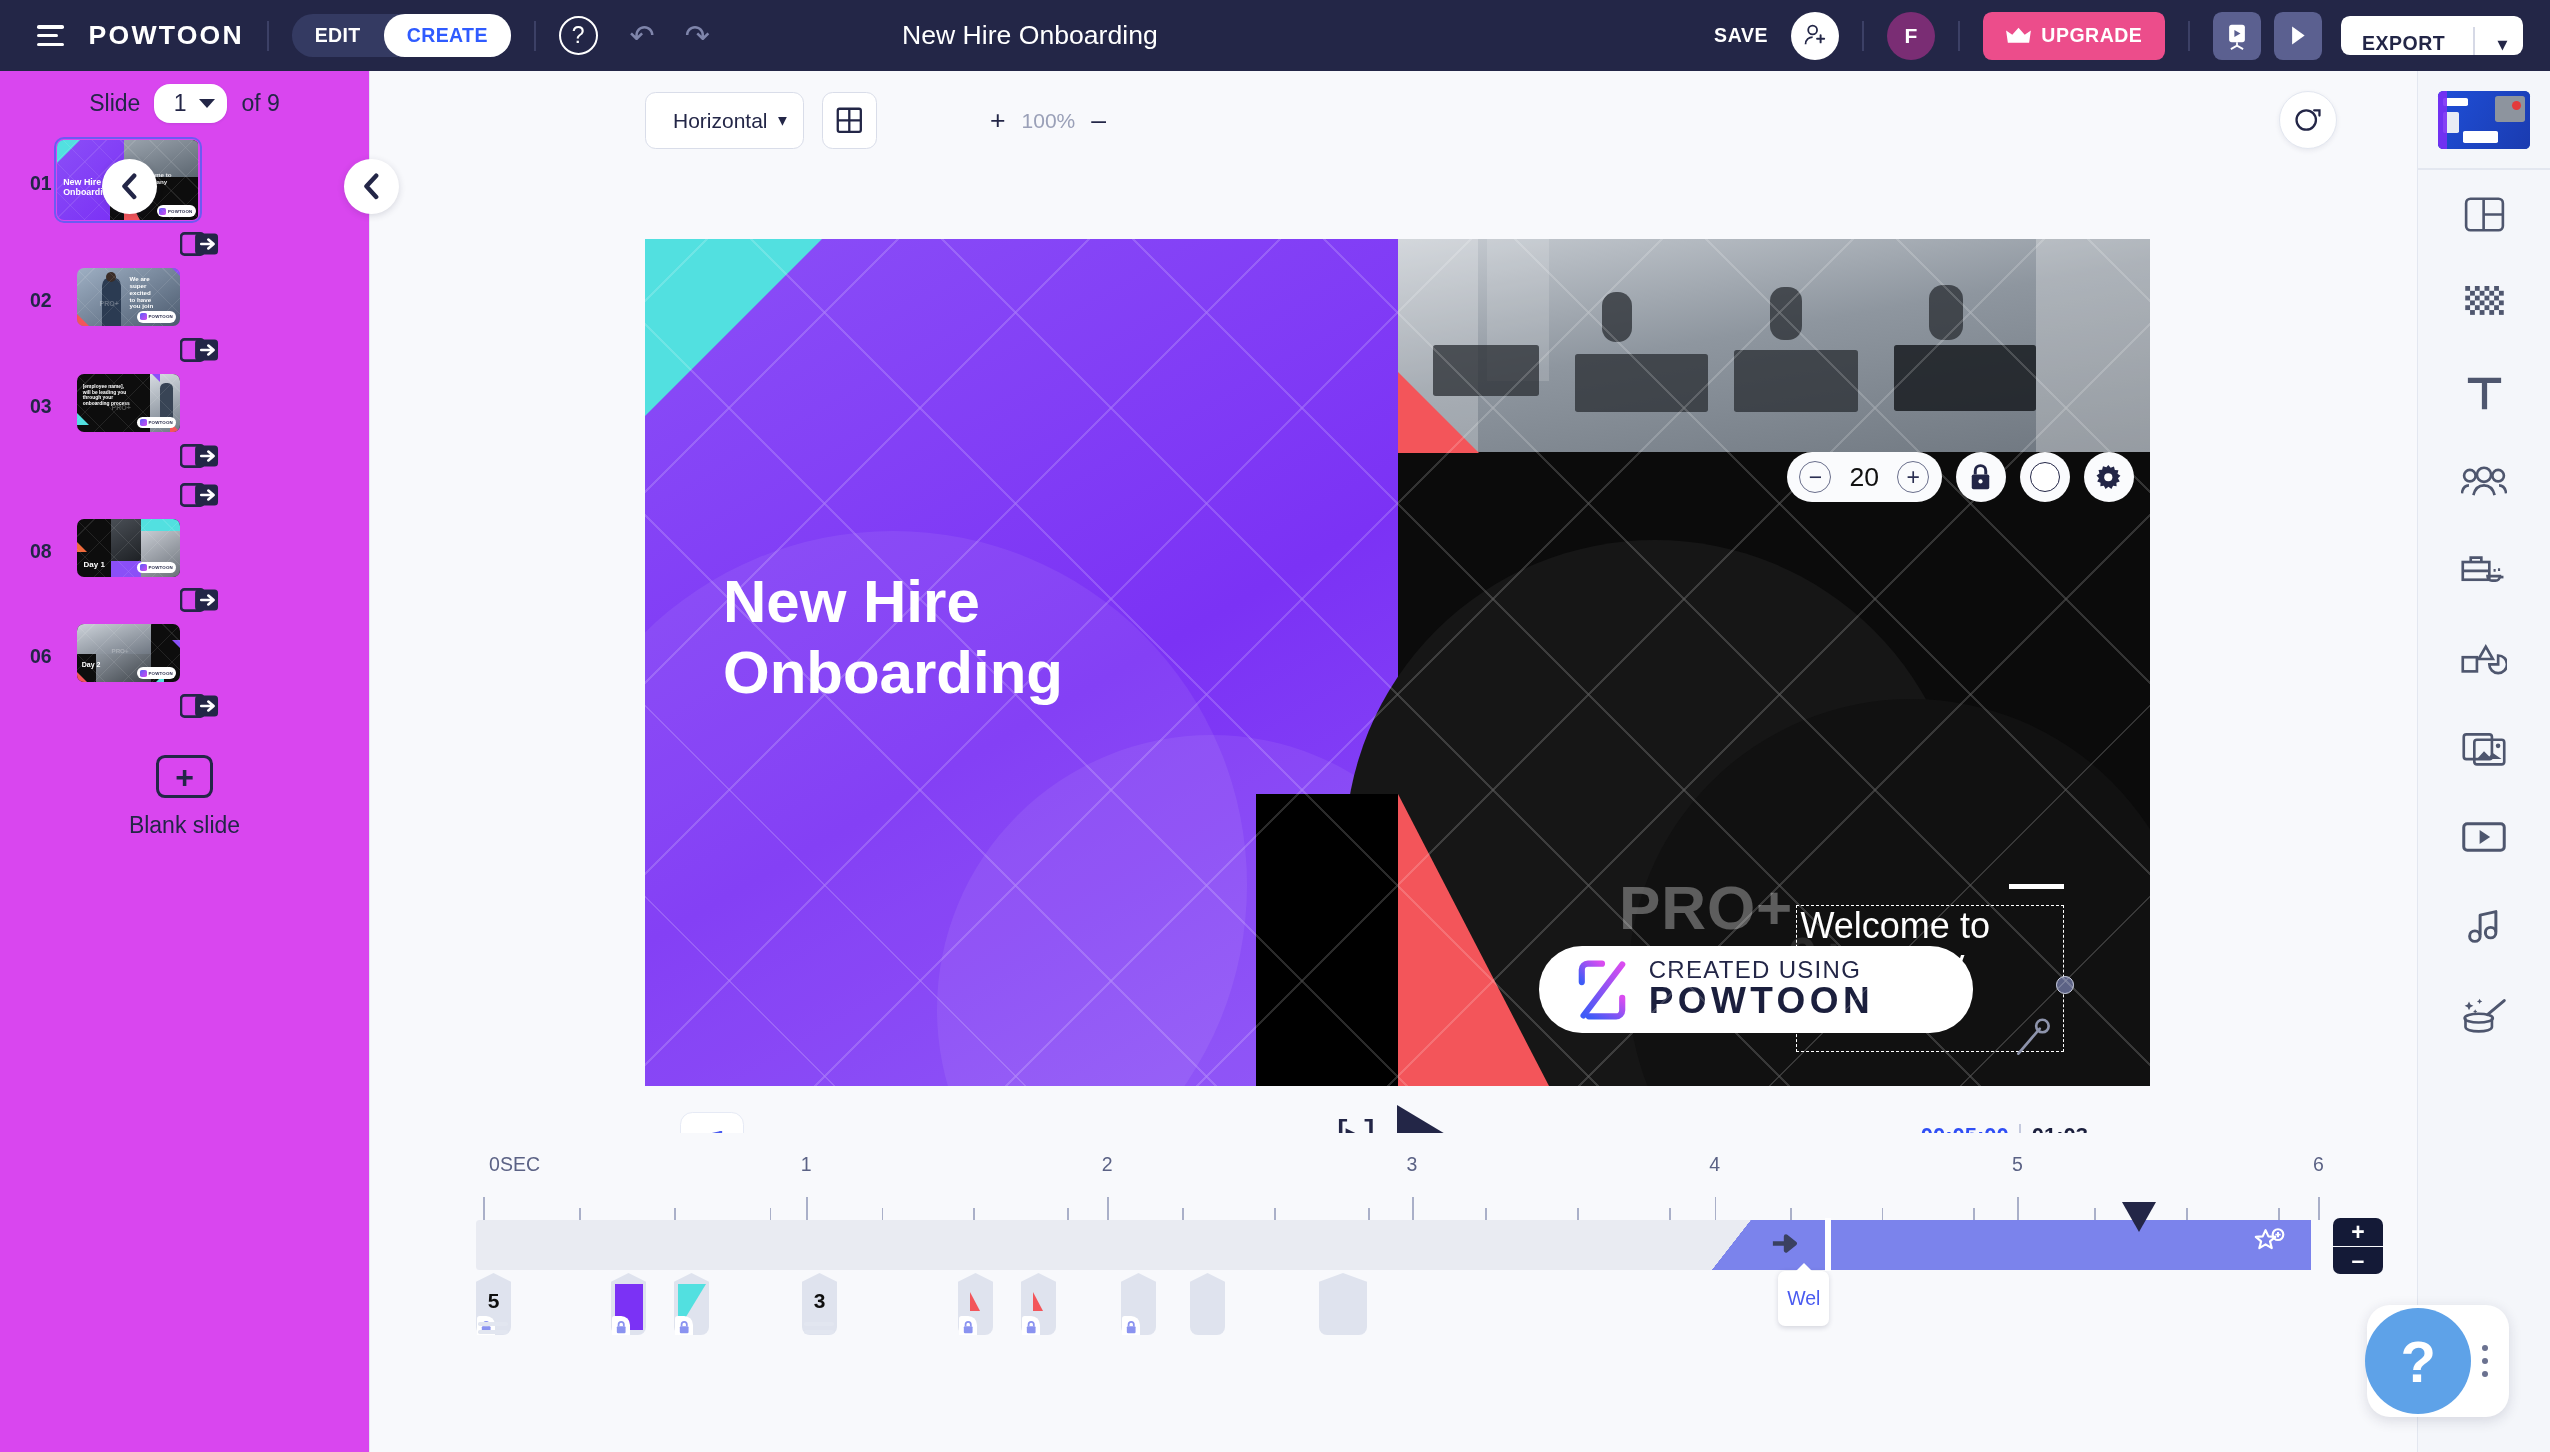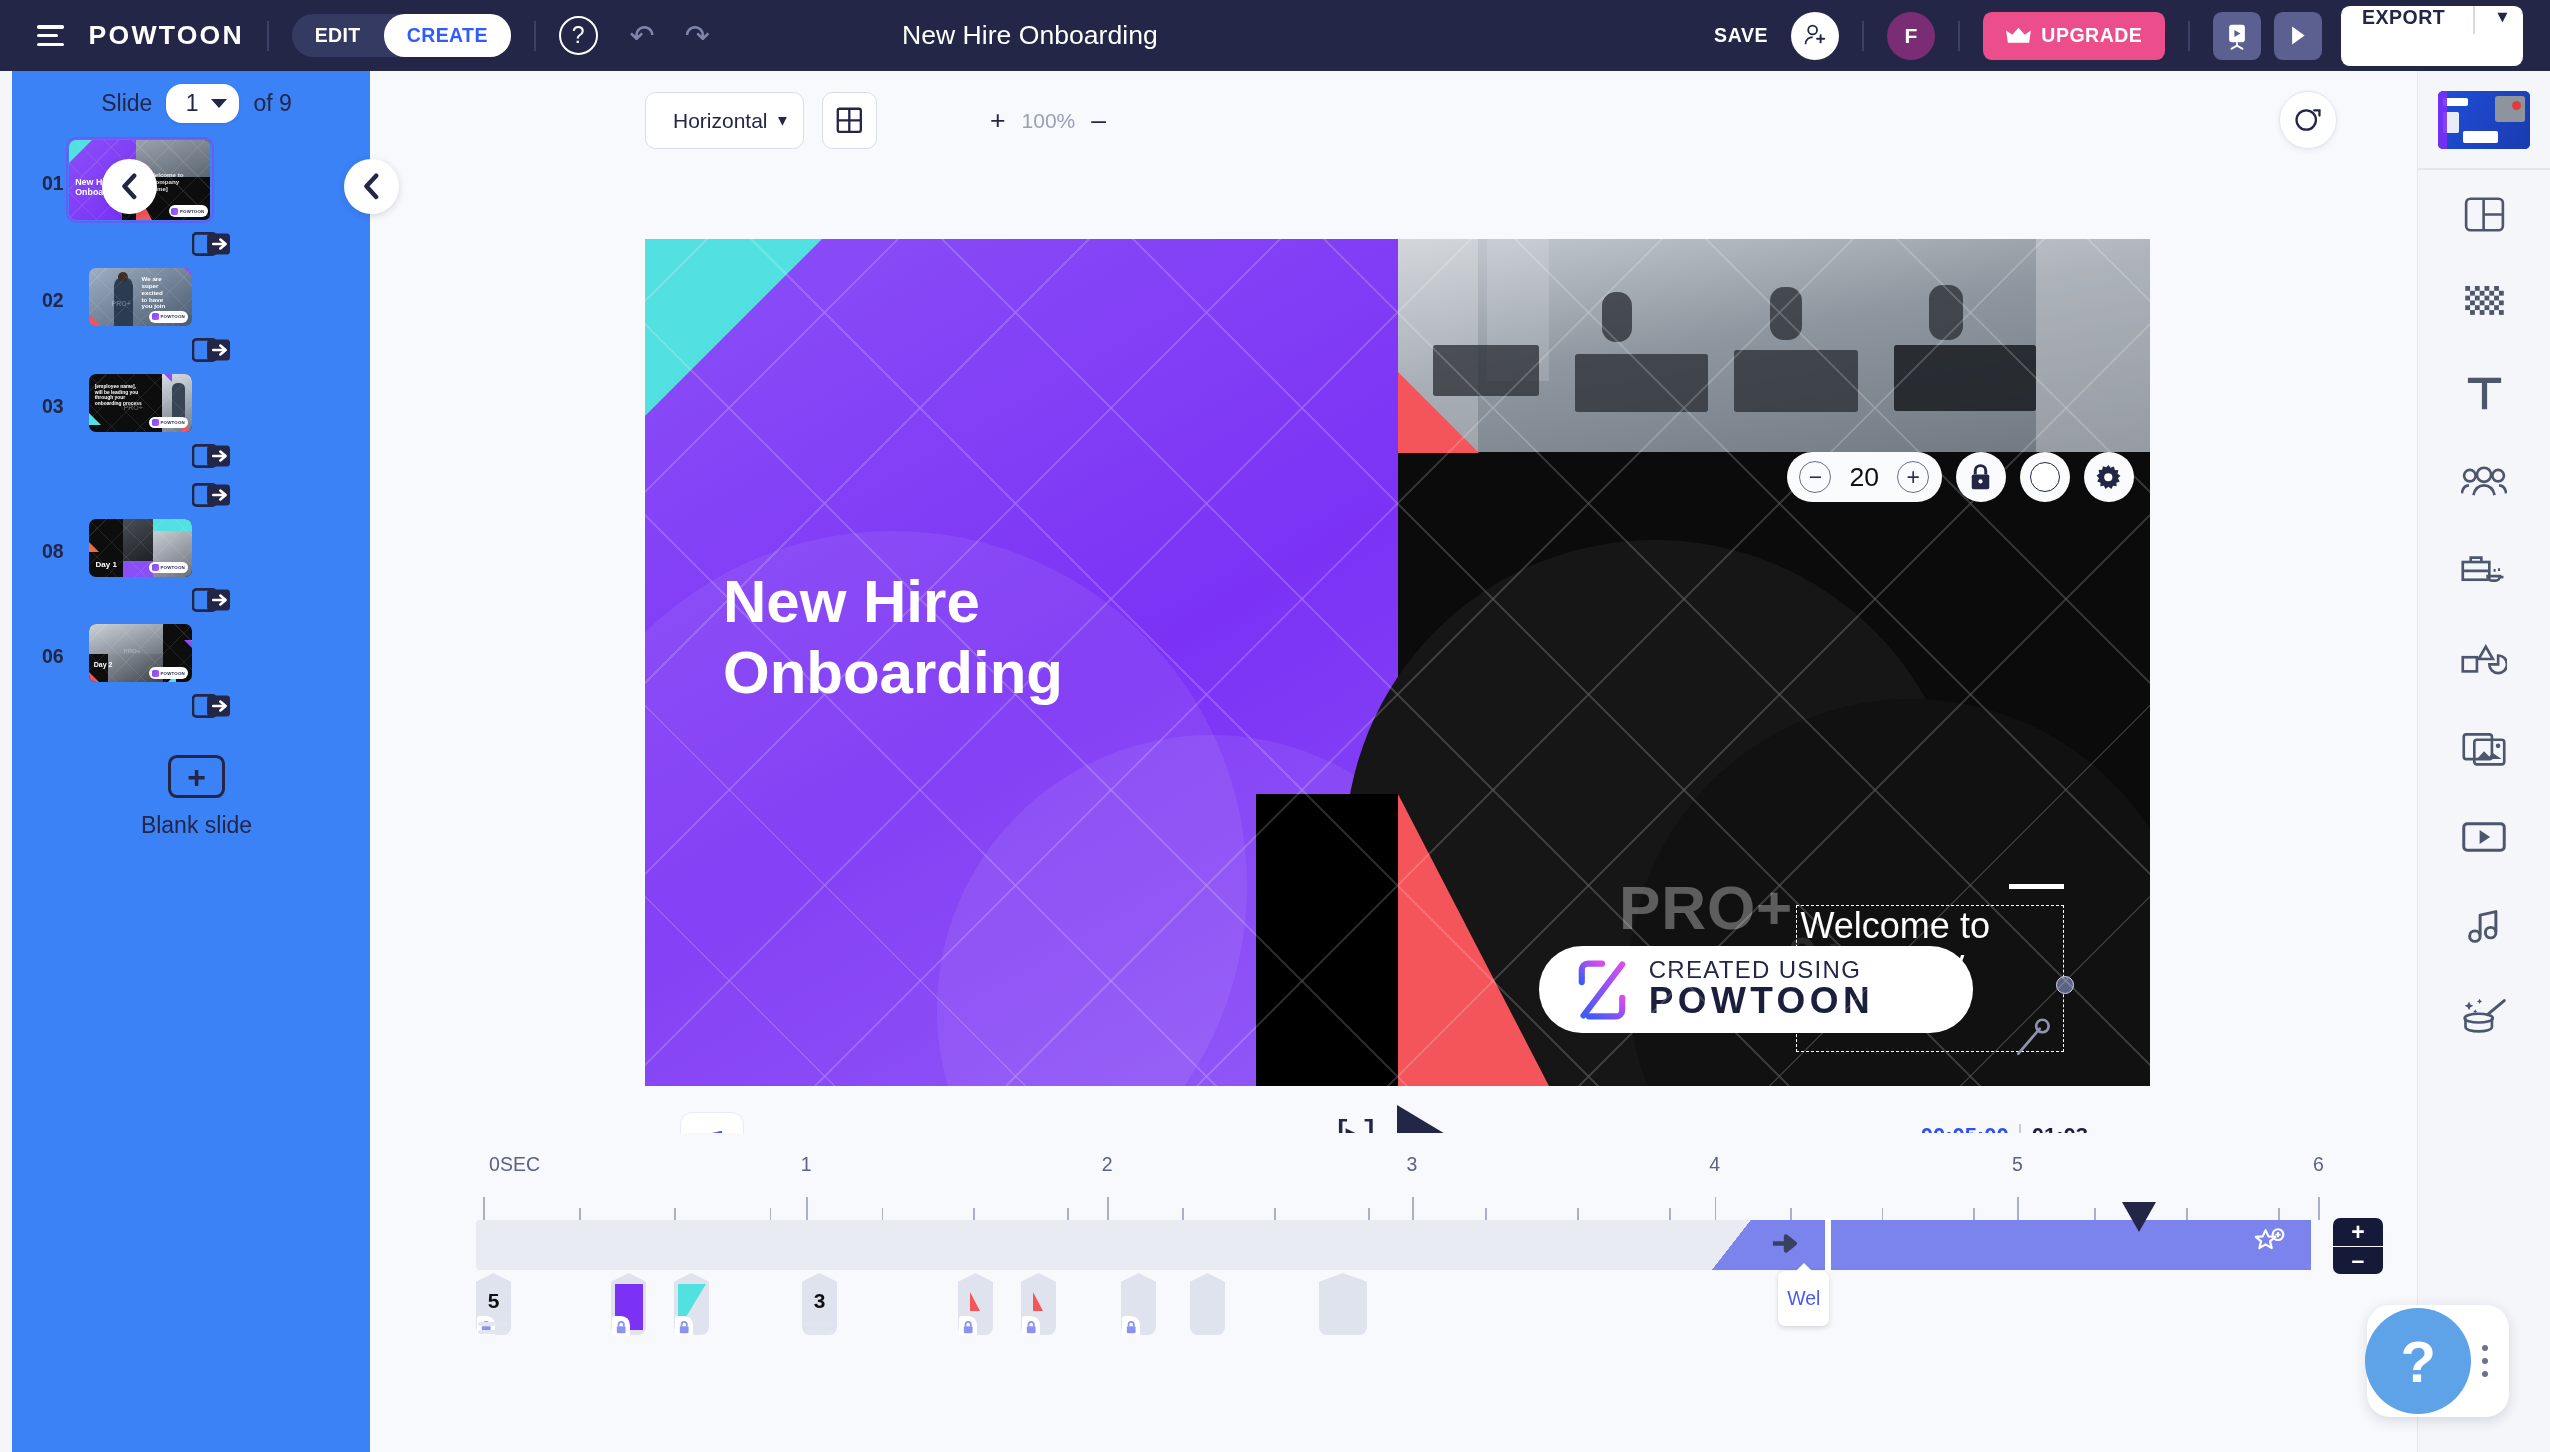--- a/index.html
+++ b/index.html
@@ -37,29 +37,29 @@
   .right-group { position: absolute; right: 26.6px; top: 0; height: 71px; display: flex; align-items: center; gap: 0; }
   .savebtn { color: #fff; font-size: 19.5px; font-weight: 700; letter-spacing: 0.6px; margin-right: 23px; cursor: pointer; }
   .circ-btn { width: 48px; height: 48px; border-radius: 50%; display: flex; align-items: center;
     justify-content: center; cursor: pointer; }
   .invite { background: #fff; color: #232647; font-size: 17.7px; font-weight: 700; }
   .avatar { background: #7a2d74; color: #fff; font-size: 21px; font-weight: 700; }
   .upgrade { background: #ec4d8b; color: #fff; height: 48px; border-radius: 8.9px; display: flex;
     align-items: center; gap: 10.6px; padding: 0 23px; font-size: 19.5px; font-weight: 700; letter-spacing: 0.5px; cursor: pointer; }
   .sqbtn { width: 48px; height: 48px; border-radius: 8.9px; background: #5b6090;
     display: flex; align-items: center; justify-content: center; cursor: pointer; }
-  .exportbtn { background: #fff; height: 60px; border-radius: 8.9px; display: flex; align-items: flex-start;
+  .exportbtn { background: #fff; height: 39px; border-radius: 8.9px; display: flex; align-items: flex-end;
     color: #232647; font-size: 19.5px; font-weight: 700; letter-spacing: 0.5px; cursor: pointer; gap: 7px; }
   .exportbtn span.lbl { padding: 0 21px; }
   .exportbtn .xsep { width: 1.8px; height: 28px; background: #d6d9e6; }
   .exportbtn .cev { padding: 0 16px; font-size: 17.7px; }
 
   
-  .slidepanel { position: absolute; left: 12px; top: 71px; width: 370px; height: 1381px;
-    background: #3b82f6; border-right: 1.8px solid #e3e7f0; overflow: hidden; }
+  .slidepanel { position: absolute; left: 0; top: 71px; width: 370px; height: 1381px;
+    background: #d946ef; border-right: 1.8px solid #e3e7f0; overflow: hidden; }
   .slidehdr { height: 64px; display: flex; align-items: center; justify-content: center; gap: 14px;
     font-size: 23px; color: #232647; }
   .slidesel { background: #fff; border-radius: 16px; height: 39px; padding: 0 12.4px 0 19.5px;
     display: flex; align-items: center; gap: 12.4px; font-size: 23px; cursor: pointer;
     box-shadow: 0 0.9px 2.7px rgba(35,38,71,.12); }
   .caret { width: 0; height: 0; border-left: 8px solid transparent; border-right: 8px solid transparent;
     border-top: 9.7px solid #232647; }
   .slides { padding-top: 5.3px; }
   .slide-row { display: flex; align-items: flex-start; }
   .slide-num { width: 57px; text-align: right; padding-right: 5.3px; font-size: 19.5px; font-weight: 700;

